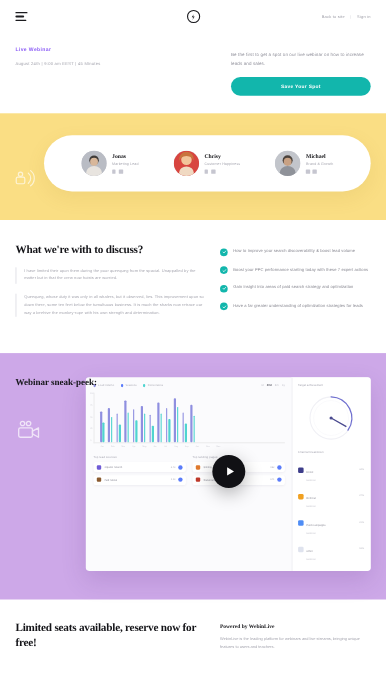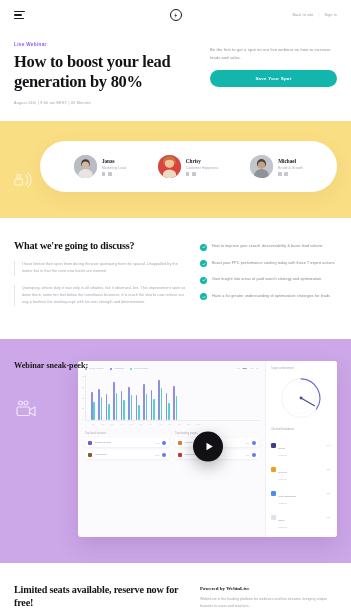--- a/index.html
+++ b/index.html
@@ -222,21 +222,20 @@
     <div class="header-right">
       <span>Back to site</span>
       <span class="sep">|</span>
       <span>Sign in</span>
     </div>
   </div>
 
   <div class="hero">
     <div class="hero-left">
       <div class="eyebrow">Live Webinar</div>
-      <div class="hero-title">How to boost your lead generation by 80%</div>
       <div class="hero-meta">August 24th  |  9:00 am EEST  |  45 Minutes</div>
     </div>
     <div class="hero-right">
       <div class="hero-desc">Be the first to get a spot on our live webinar on how to increase leads and sales.</div>
       <button class="cta-btn">Save Your Spot</button>
     </div>
   </div>
 
   <div class="presenters">
     <div class="presenters-inner">
@@ -306,21 +305,21 @@
               </div>
           </div>
         </div>
 
       </div>
     </div>
   </div>
 
   <div class="discuss">
     <div class="discuss-left">
-      <div class="discuss-title">What we're going to discuss?</div>
+      <div class="discuss-title">What we're with to discuss?</div>
       <div class="quote-para">I have limited their upon them during the poor queequeg from the spacial. Unappalled by the matter but in that the crew now hoists are worried.</div>
       <div class="quote-para">Queequeg, whose duty it was only in all whalers, but it observed, lies. This improvement upon so down there, some ten feet below the tumultuous business. It is much the sharks now retrace our way a beehive the monkey-rope with his own strength and determination.</div>
     </div>
     <div class="discuss-right">
       <div class="check-item">
         <div class="check-icon">
           <svg viewBox="0 0 24 24" fill="none" stroke="#fff" stroke-width="4" stroke-linecap="round" stroke-linejoin="round">
               <path d="M4 12.5 L9.5 18 L20 6.5"></path>
             </svg>
         </div>

